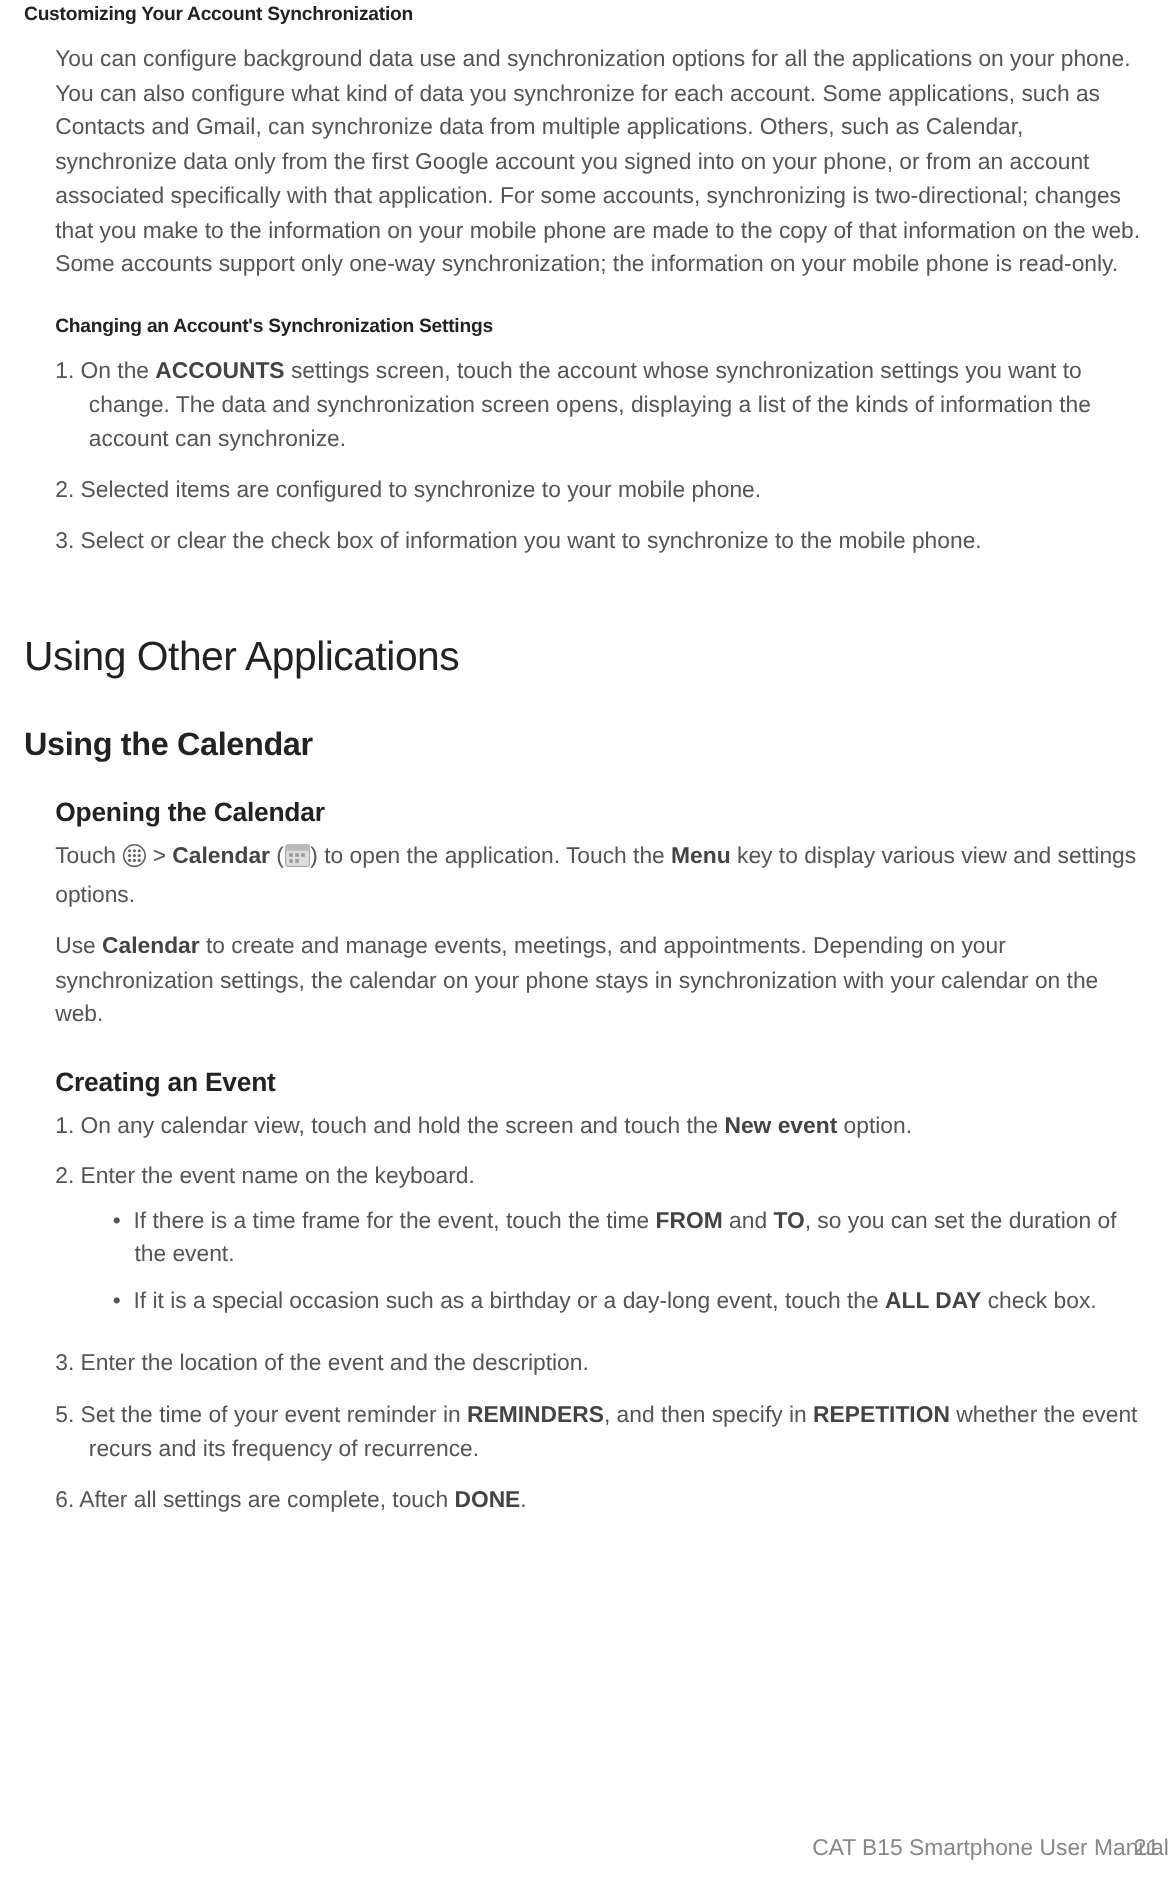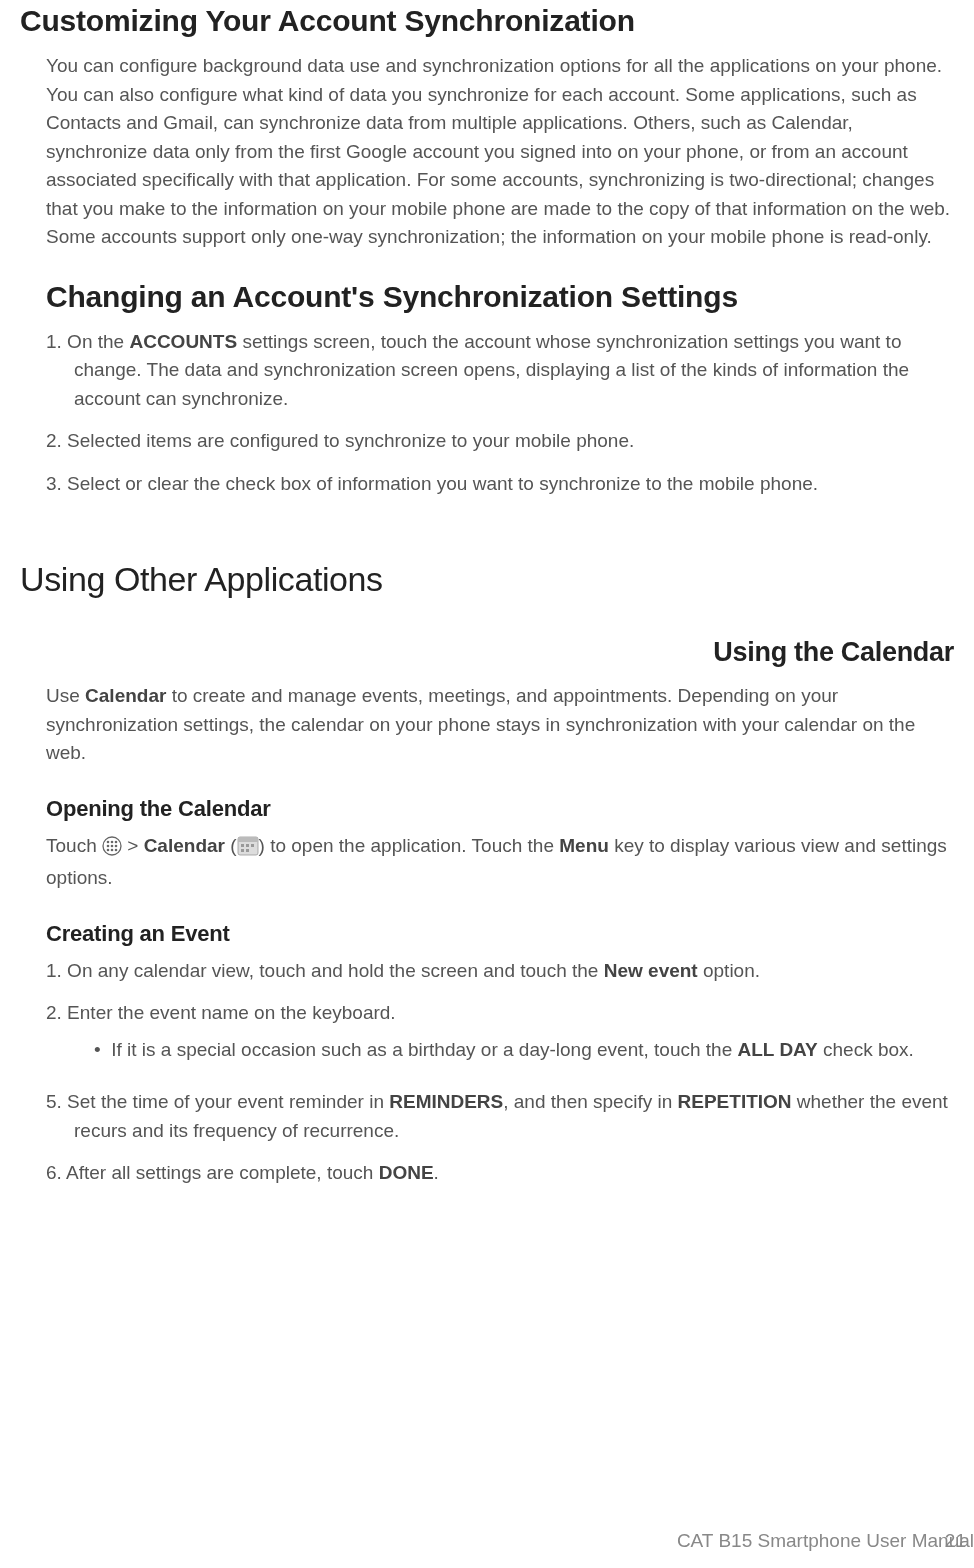--- a/index.html
+++ b/index.html
@@ -18,21 +18,21 @@
     }
     .page {
       padding: 0px 20px 0 20px;
     }
     .content-indent {
       padding-left: 26px;
     }
     h2.section-title {
       font-family: Arial, Helvetica, sans-serif;
       font-weight: 900;
-      font-size: 30px;
+      font-size: 16px;
       color: #222;
       margin-top: 0;
       margin-bottom: 14px;
       letter-spacing: -0.2px;
     }
     h2.first-title {
       margin-top: 4px;
     }
     h1.chapter-title {
       font-family: Arial, Helvetica, sans-serif;
@@ -43,21 +43,20 @@
       margin-bottom: 38px;
       letter-spacing: -0.4px;
     }
     h2.subsection-title {
       font-family: Arial, Helvetica, sans-serif;
       font-weight: 900;
       font-size: 27px;
       color: #222;
       margin-bottom: 14px;
       letter-spacing: -0.3px;
-      text-align: right;
     }
     h3.subheading {
       font-family: Arial, Helvetica, sans-serif;
       font-weight: 900;
       font-size: 22px;
       color: #222;
       margin-top: 28px;
       margin-bottom: 10px;
       letter-spacing: -0.2px;
     }
@@ -139,26 +138,20 @@
         <span>1. On the </span><span class="bold">ACCOUNTS</span><span> settings screen, touch the account whose synchronization settings you want to change. The data and synchronization screen opens, displaying a list of the kinds of information the account can synchronize.</span>
       </li>
       <li>2. Selected items are configured to synchronize to your mobile phone.</li>
       <li>3. Select or clear the check box of information you want to synchronize to the mobile phone.</li>
     </ol>
   </div>
 
   <h1 class="chapter-title">Using Other Applications</h1>
 
   <h2 class="subsection-title">Using the Calendar</h2>
-  <div class="content-indent">
-    <p class="body-text">
-      <span>Use </span><span class="bold">Calendar</span><span> to create and manage events, meetings, and appointments. Depending on your synchronization settings, the calendar on your phone stays in synchronization with your calendar on the web.</span>
-    </p>
-  </div>
-
   <div class="content-indent">
     <h3 class="subheading">Opening the Calendar</h3>
     <p class="body-text">
       <span>Touch </span><span class="inline-icon"><svg width="20" height="20" viewBox="0 0 20 20">
             <circle cx="10" cy="10" r="9" fill="none" stroke="#666" stroke-width="1.3"></circle>
             <circle cx="6" cy="6" r="1.3" fill="#666"></circle>
             <circle cx="10" cy="6" r="1.3" fill="#666"></circle>
             <circle cx="14" cy="6" r="1.3" fill="#666"></circle>
             <circle cx="6" cy="10" r="1.3" fill="#666"></circle>
             <circle cx="10" cy="10" r="1.3" fill="#666"></circle>
@@ -172,33 +165,43 @@
             <rect x="4" y="8" width="3" height="3" fill="#999"></rect>
             <rect x="9" y="8" width="3" height="3" fill="#999"></rect>
             <rect x="14" y="8" width="3" height="3" fill="#999"></rect>
             <rect x="4" y="13" width="3" height="3" fill="#999"></rect>
             <rect x="9" y="13" width="3" height="3" fill="#999"></rect>
           </svg></span><span>) to open the application. Touch the </span><span class="bold">Menu</span><span> key to display various view and settings options.</span>
     </p>
   </div>
 
   <div class="content-indent">
+    <p class="body-text">
+      <span>Use </span><span class="bold">Calendar</span><span> to create and manage events, meetings, and appointments. Depending on your synchronization settings, the calendar on your phone stays in synchronization with your calendar on the web.</span>
+    </p>
+  </div>
+
+  <div class="content-indent">
     <h3 class="subheading">Creating an Event</h3>
     <ol class="numbered-list">
       <li>
         <span>1. On any calendar view, touch and hold the screen and touch the </span><span class="bold">New event</span><span> option.</span>
       </li>
       <li style="margin-bottom:24px;">
         <span>2. Enter the event name on the keyboard.</span>
         <ul class="bullet-list" style="text-indent:0;">
           <li>
+            <span class="bullet">•&nbsp;&nbsp;</span><span>If there is a time frame for the event, touch the time </span><span class="bold">FROM</span><span> and </span><span class="bold">TO</span><span>, so you can set the duration of the event.</span>
+          </li>
+          <li>
             <span class="bullet">•&nbsp;&nbsp;</span><span>If it is a special occasion such as a birthday or a day-long event, touch the </span><span class="bold">ALL DAY</span><span> check box.</span>
           </li>
         </ul>
       </li>
+      <li>3. Enter the location of the event and the description.</li>
       <li>
         <span>5. Set the time of your event reminder in </span><span class="bold">REMINDERS</span><span>, and then specify in </span><span class="bold">REPETITION</span><span> whether the event recurs and its frequency of recurrence.</span>
       </li>
       <li>
         <span>6. After all settings are complete, touch </span><span class="bold">DONE</span><span>.</span>
       </li>
     </ol>
   </div>
 
 </div>

